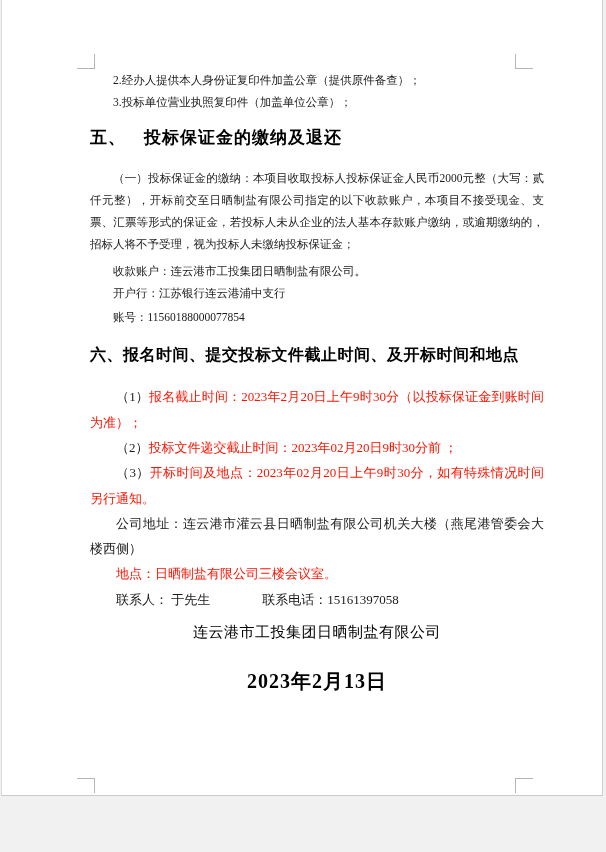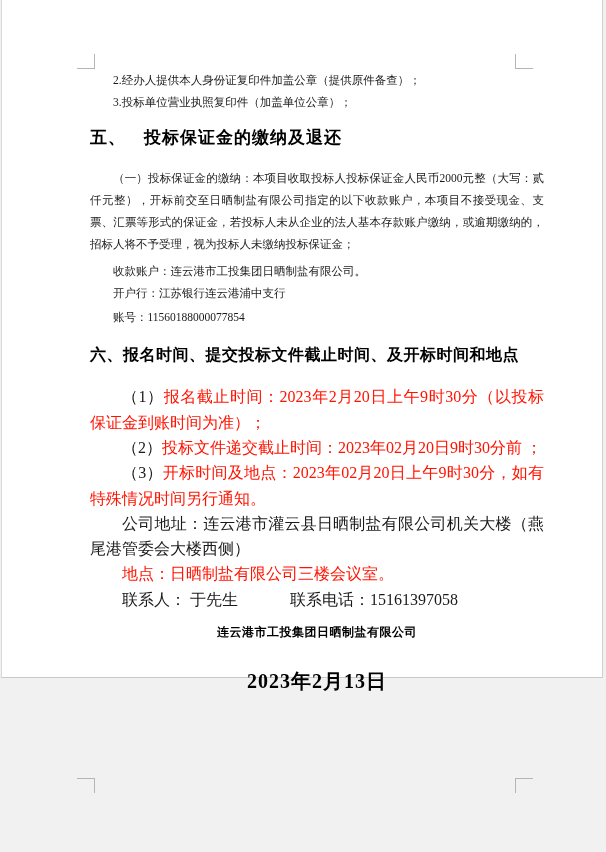--- a/index.html
+++ b/index.html
@@ -5,21 +5,21 @@
   html,body{margin:0;padding:0;}
   body{
     width:606px;height:852px;
     background:#f1f1f1;
     font-family:"Liberation Serif","DejaVu Serif",serif;
     position:relative;
     overflow:hidden;
   }
   .page{
     position:absolute;left:1px;top:0;
-    width:602px;height:678px;
+    width:602px;height:796px;
     background:#ffffff;
     border-left:1px solid #d9d9d9;
     border-right:1px solid #cfcfcf;
     border-bottom:1px solid #c9c9c9;
     box-sizing:border-box;
   }
   
   .mark{position:absolute;width:17px;height:14px;}
   .mark.tl{left:75px;top:54px;border-right:1px solid #b5b5b5;border-bottom:1px solid #b5b5b5;}
   .mark.tr{left:513px;top:54px;border-left:1px solid #b5b5b5;border-bottom:1px solid #b5b5b5;}
@@ -51,29 +51,29 @@
   .m-bank{margin-top:0px;}
   .m-account{margin-top:2px;}
   .h6{
     margin:15px 0 0 0;
     font-size:16px;font-weight:bold;color:#000;
     line-height:24px;letter-spacing:0.5px;
     text-indent:0;
   }
   .redblock{margin-top:17px;}
   .rp{
-    font-size:16px;line-height:25.3px;
+    font-size:13px;line-height:25.3px;
     text-indent:2em;margin:0;text-align:justify;
   }
   .rp .red{color:#ff1300;}
   .rp .blackpart{color:#1a1a1a;}
   .contact-phone-span{margin-left:52px;}
   .company{
     margin:8px 0 0 0;
-    font-size:12px;font-weight:bold;color:#000;
+    font-size:15px;font-weight:normal;color:#000;
     text-align:center;line-height:24px;text-indent:0;
     letter-spacing:0.5px;
   }
   .docdate{
     margin:26px 0 0 0;
     font-size:20px;font-weight:bold;color:#000;
     text-align:center;line-height:22px;text-indent:0;
     letter-spacing:1px;
   }
 </style>

